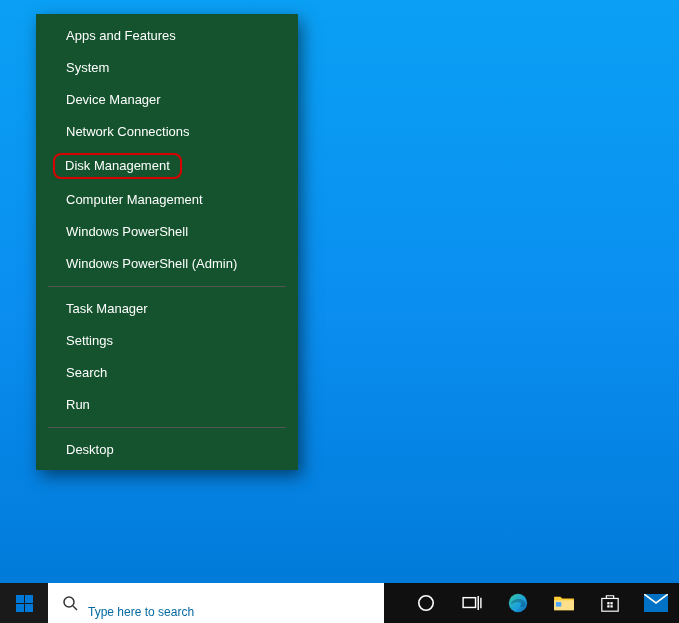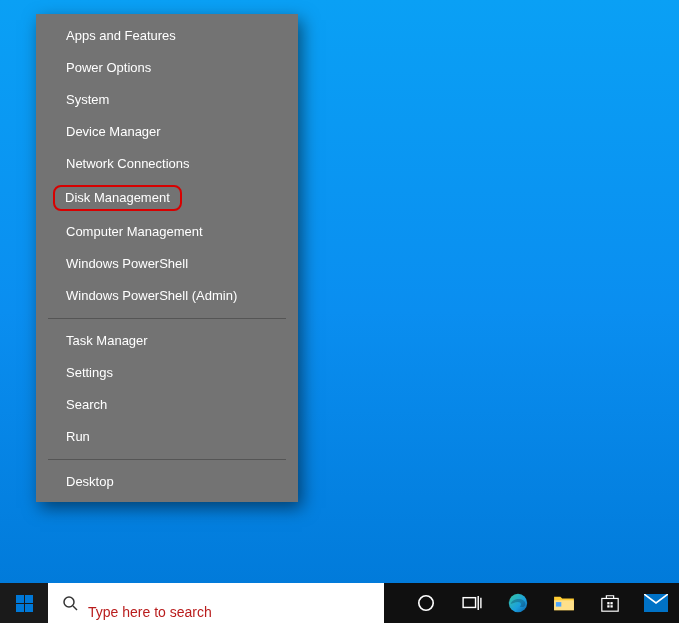--- a/index.html
+++ b/index.html
@@ -42,42 +42,42 @@
     display: flex;
     align-items: center;
     padding-left: 14px;
     box-sizing: border-box;
   }
   .search-bar .mag {
     width: 16px; height:16px; margin-right:10px;
     color:#333;
   }
   .search-bar .ph {
-    color:#b91c1c; font-size:14px;margin-top:18px;
+    color:#0369a1; font-size:12px;margin-top:18px;
   }
   .task-spacer { flex:1; }
   .task-icons {
     display:flex;
     align-items:center;
     height:40px;
   }
   .task-icons .slot {
     width:46px;
     height:40px;
     display:flex;
     align-items:center;
     justify-content:center;
   }
   
   .ctx {
     position:absolute;
     left: 36px;
     top: 14px;
     width: 262px;
-    background:#737373;
+    background:#14532d;
     box-shadow: 4px 6px 16px rgba(0,0,0,0.5);
     padding: 6px 0 4px 0;
     font-size:13px;
     color:#ffffff;
   }
   .ctx .item {
     padding: 9px 14px 9px 30px;
     position:relative;
     line-height:14px;
   }
@@ -101,21 +101,20 @@
     padding:4px 10px 4px 10px;
     margin-left:-13px;
   }
   svg { display:block; }
 </style>
 </head>
 <body>
 
 <div class="ctx">
   <div class="item"><span>Apps and Features</span></div>
-  <div class="item"><span>Power Options</span></div>
   <div class="item"><span>System</span></div>
   <div class="item"><span>Device Manager</span></div>
   <div class="item"><span>Network Connections</span></div>
   <div class="item" style="padding-top:5px;padding-bottom:5px;"><span class="highlight"><span>Disk Management</span></span></div>
   <div class="item"><span>Computer Management</span></div>
   <div class="item"><span>Windows PowerShell</span></div>
   <div class="item"><span>Windows PowerShell (Admin)</span></div>
 
   <div class="sep"></div>
 

